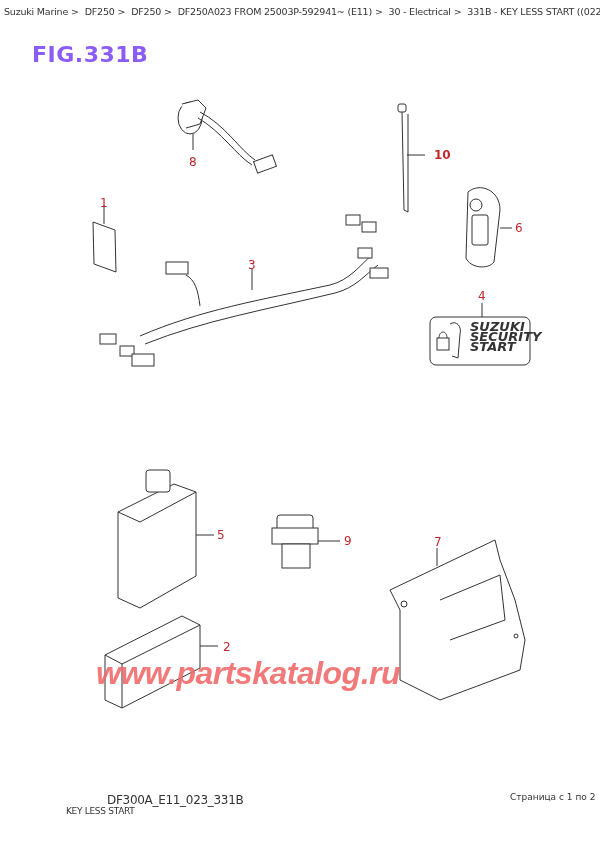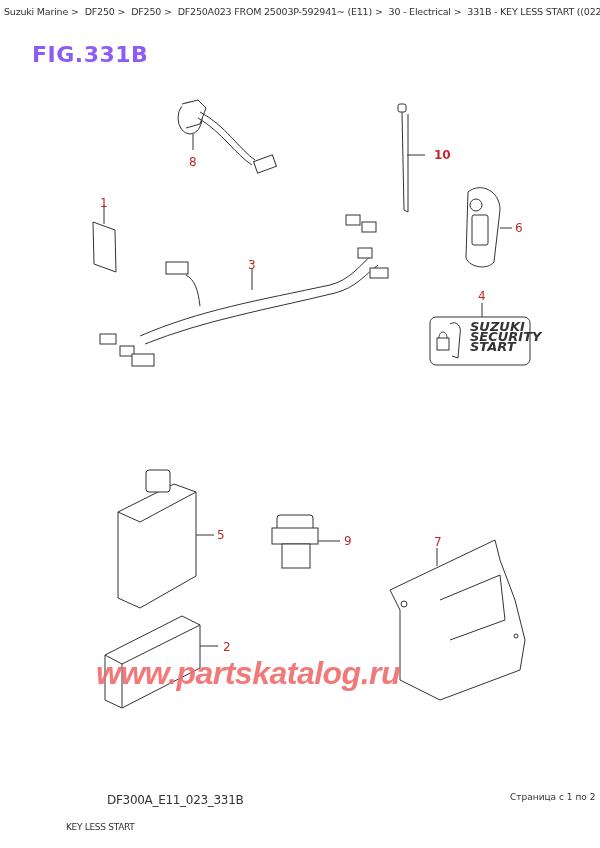--- a/index.html
+++ b/index.html
@@ -4,21 +4,21 @@
 <style>
   html, body { margin:0; padding:0; background:#fff; }
   body { width:600px; height:848px; position:relative; overflow:hidden; font-family:"DejaVu Sans", sans-serif; color:#222; }
   .breadcrumb { position:absolute; left:4px; top:6px; font-size:9.5px; color:#333; white-space:nowrap; letter-spacing:-0.2px; }
   .breadcrumb span.sep { margin:0 3px; }
   .fig-title { position:absolute; left:32px; top:42px; font-size:22px; font-weight:bold; color:#8b5cf6; letter-spacing:0.5px; }
   svg.diagram { position:absolute; left:0; top:0; }
   .callout { position:absolute; font-size:12px; color:#c0282d; font-family:"DejaVu Sans", sans-serif; }
   .watermark { position:absolute; left:96px; top:655px; font-family:"Liberation Sans", sans-serif; font-weight:bold; font-style:italic; font-size:32px; color:#f06b6b; letter-spacing:-0.5px; opacity:0.9; white-space:nowrap; }
   .footer-code { position:absolute; left:66px; top:793px; font-size:12px; color:#333; letter-spacing:-0.3px;padding-left:41px; }
-  .footer-title { position:absolute; left:66px; top:806px; font-size:9px; color:#333; letter-spacing:-0.3px;margin-top:16px; }
+  .footer-title { position:absolute; left:66px; top:806px; font-size:9px; color:#333; letter-spacing:-0.3px; }
   .page-indicator { position:absolute; left:510px; top:792px; font-size:9px; color:#333; }
 </style>
 </head>
 <body>
 
 <div class="breadcrumb">
   <span>Suzuki Marine</span><span class="sep">&gt;</span>
   <span>DF250</span><span class="sep">&gt;</span>
   <span>DF250</span><span class="sep">&gt;</span>
   <span>DF250A023 FROM 25003P-592941~ (E11)</span><span class="sep">&gt;</span>

